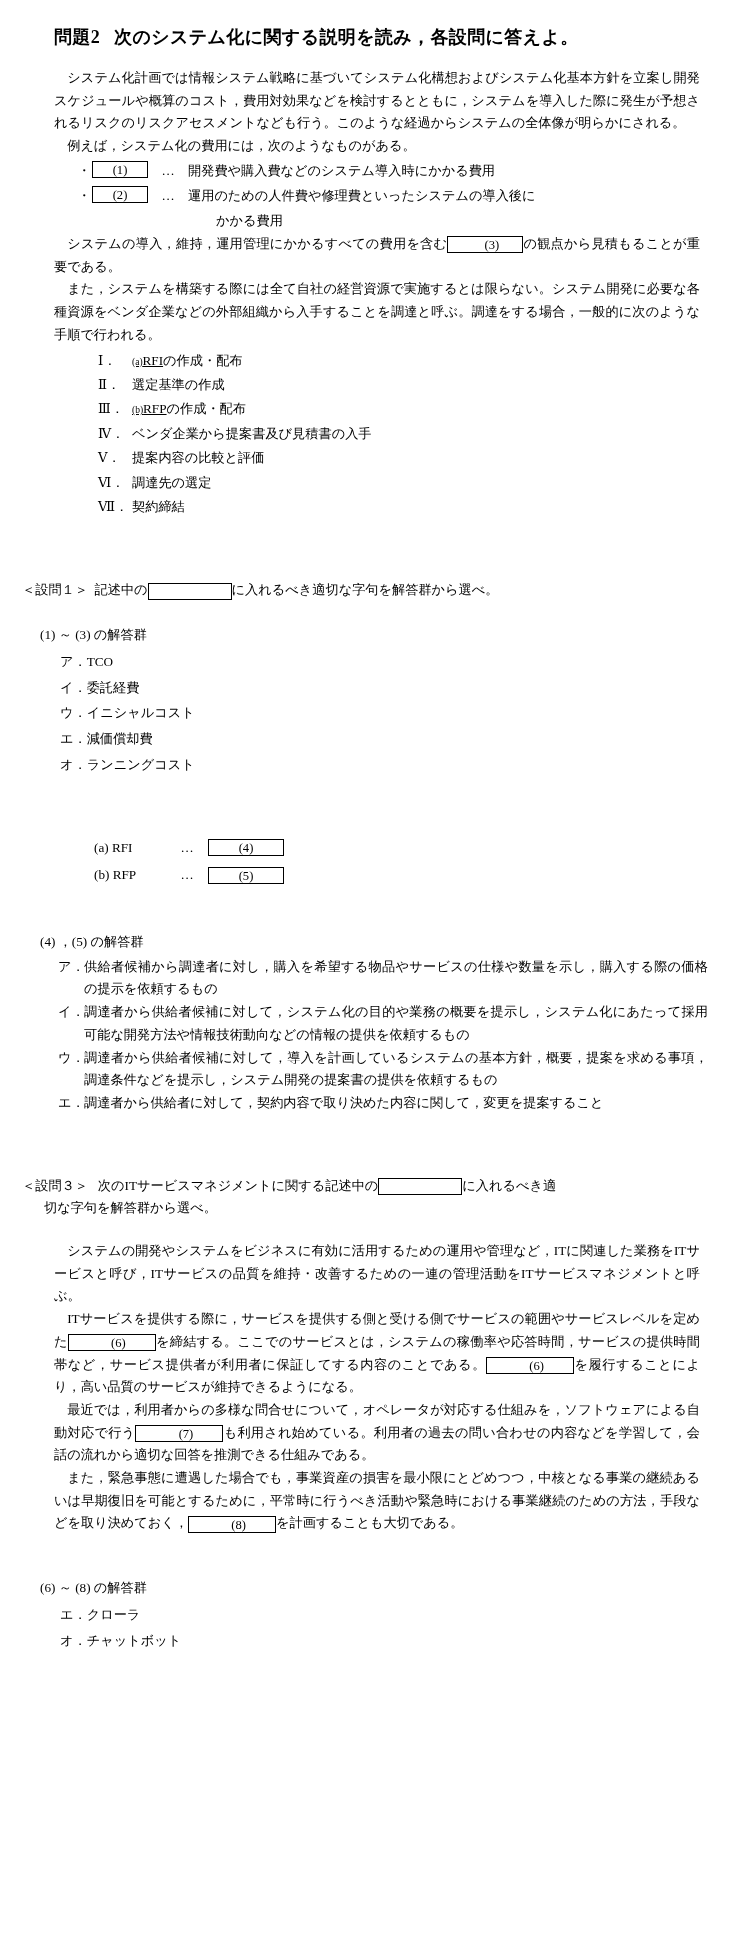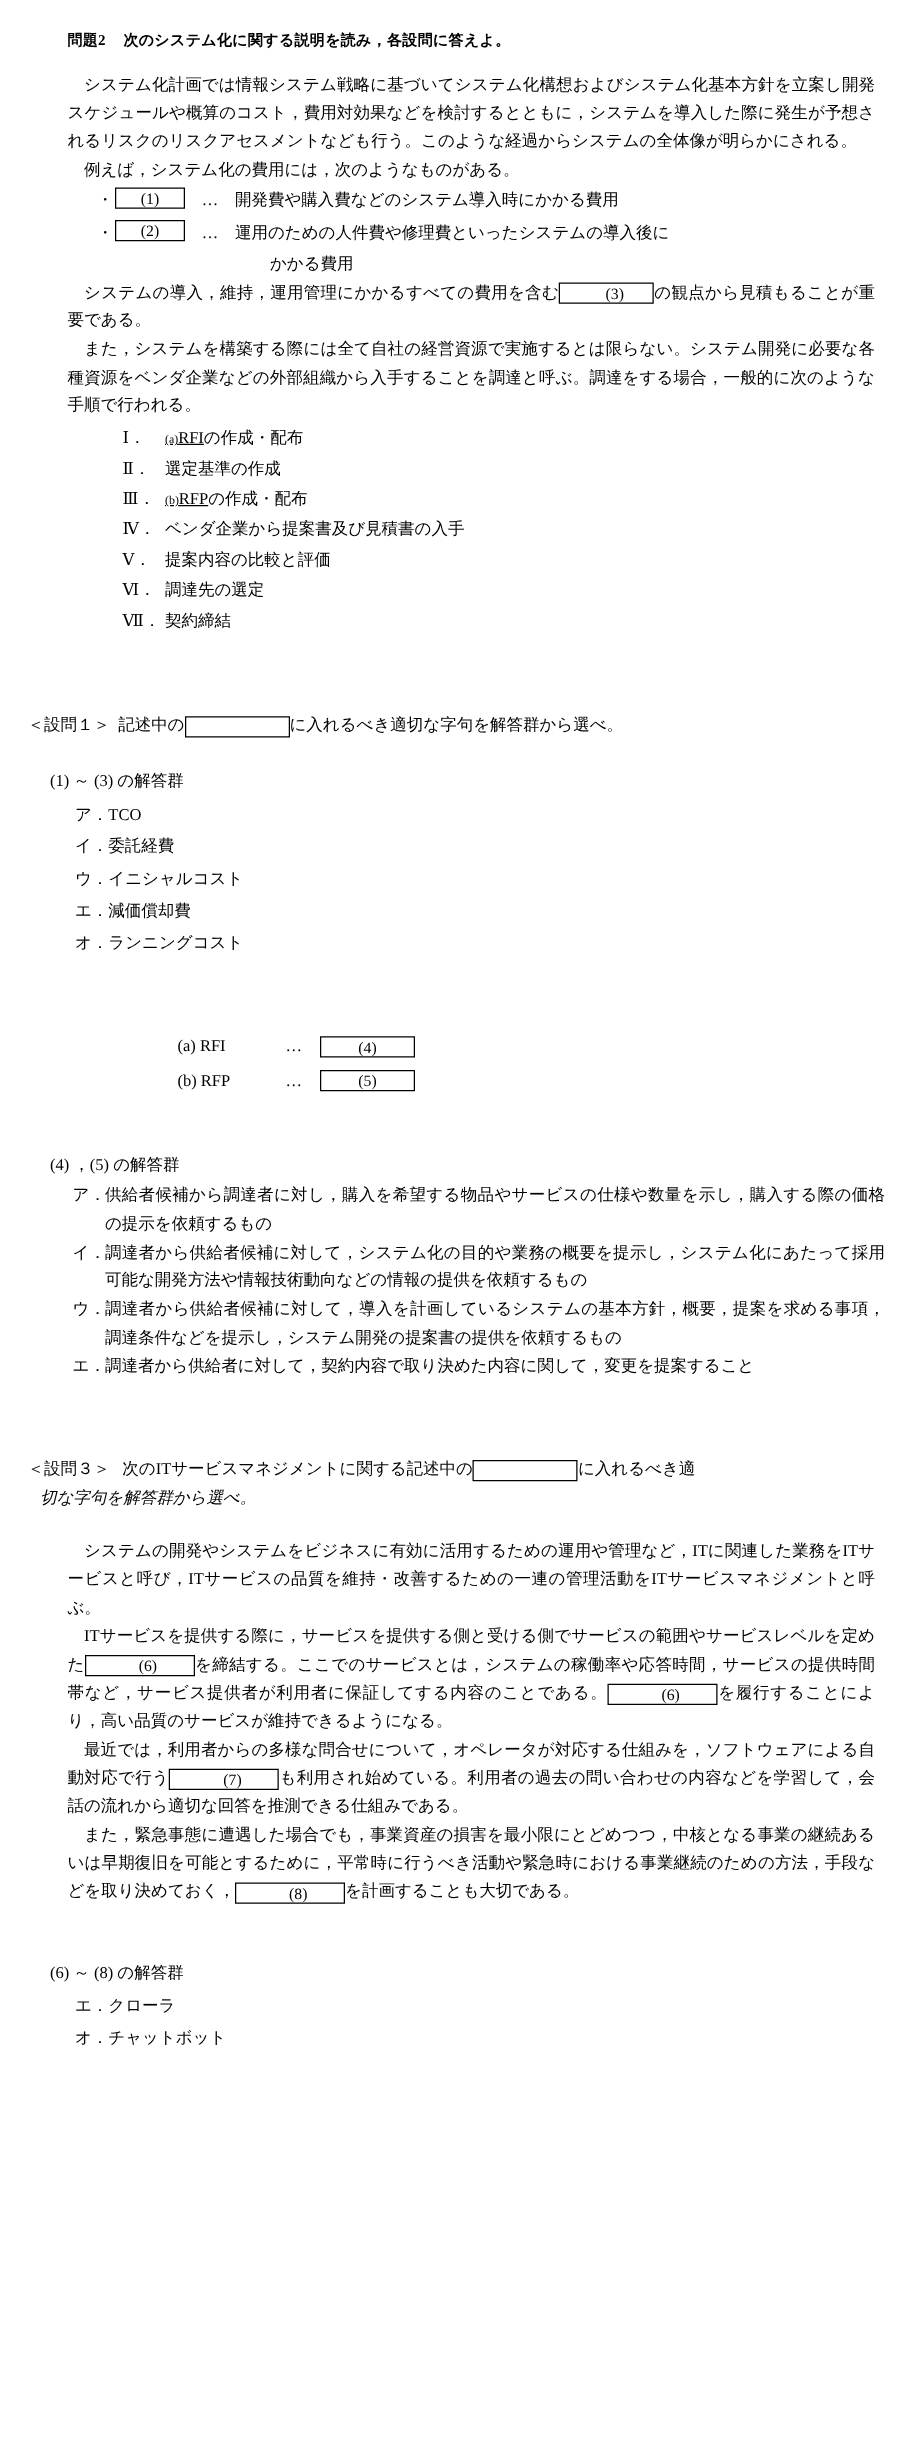--- a/index.html
+++ b/index.html
@@ -15,21 +15,21 @@
     font-size: 13.2px;
     line-height: 1.72;
   }
   .page {
     width: 738px;
     box-sizing: border-box;
     padding: 18px 30px 20px 18px;
   }
   .q-title {
     font-weight: bold;
-    font-size: 12px;
+    font-size: 18px;
     margin: 4px 0 14px 4px;
     letter-spacing: 0.02em;
     padding-left: 32px;
   }
   .q-title .num { margin-right: 14px; }
   .body-block { margin-left: 36px; margin-right: 8px; }
   p.para {
     margin: 0 0 0 0;
     text-align: justify;
     text-justify: inter-ideograph;
@@ -73,41 +73,41 @@
   .romans { margin-left: 44px; margin-top: 2px; }
   .roman-row { display: flex; line-height: 1.85; }
   .roman-label { width: 34px; flex: none; text-align: left; }
   .underline { text-decoration: underline; }
   .sub { font-size: 9.5px; vertical-align: baseline; }
   .setsumon {
     margin: 26px 0 0 0;
     margin-left: 4px;
     text-align: justify;
   }
-  .setsumon-cont { margin-left: 10px; font-style: italic; }
+  .setsumon-cont { margin-left: 22px; }
   .answers-head {
     margin: 22px 0 2px 22px;
     font-size: 13.2px;
   }
   .ans-grid {
     margin-left: 42px;
   }
   .ans-row {
     display: flex;
     line-height: 1.95;
     flex-direction: column;
   }
   .ans-cell { width: 178px; flex: none; }
   .qa-lines { margin: 22px 0 0 76px; }
   .qa-row {
     display: flex;
     align-items: center;
     line-height: 2.1;
   }
-  .qa-label { width: 72px; flex: none; margin-left: 48px; }
+  .qa-label { width: 72px; flex: none; }
   .qa-dots { width: 42px; flex: none; text-align: center; }
   .choice-list { margin-left: 40px; }
   .choice-row {
     display: flex;
     margin-bottom: 0;
     text-align: justify;
   }
   .choice-mark { width: 26px; flex: none; }
   .choice-text { flex: 1; text-align: justify; text-justify: inter-ideograph; }
   .spacer-lg { height: 34px; }

